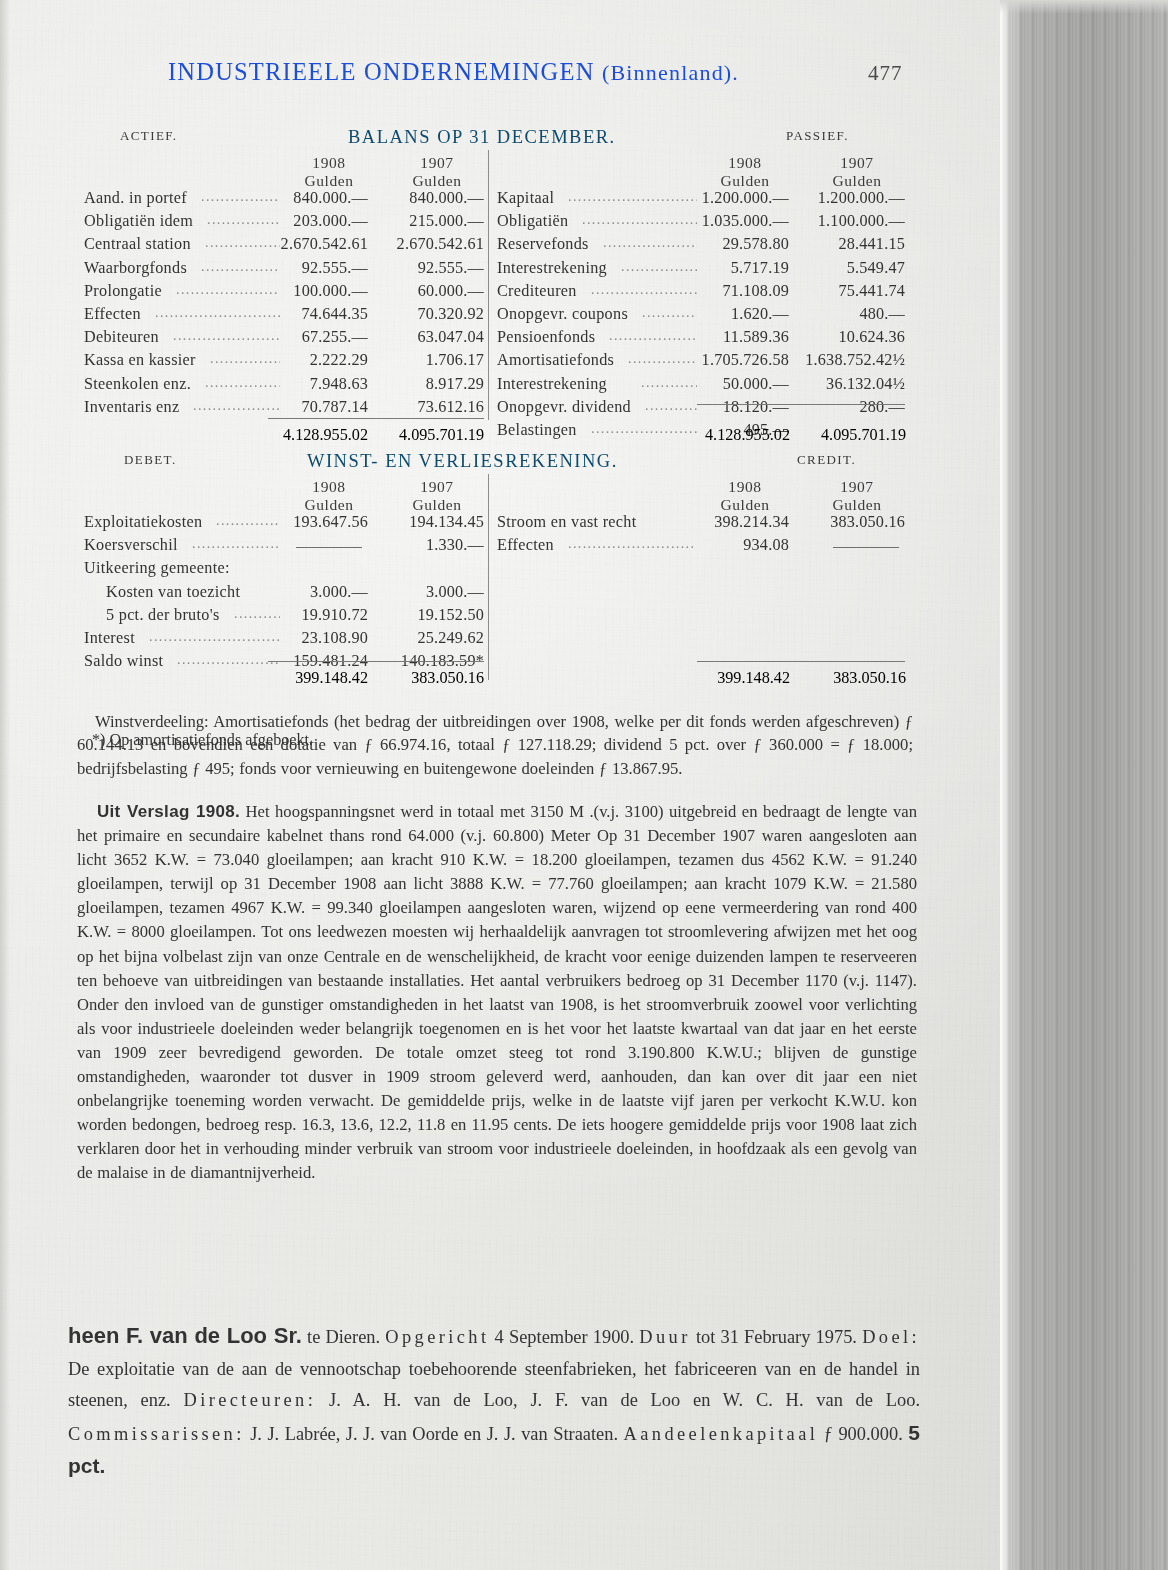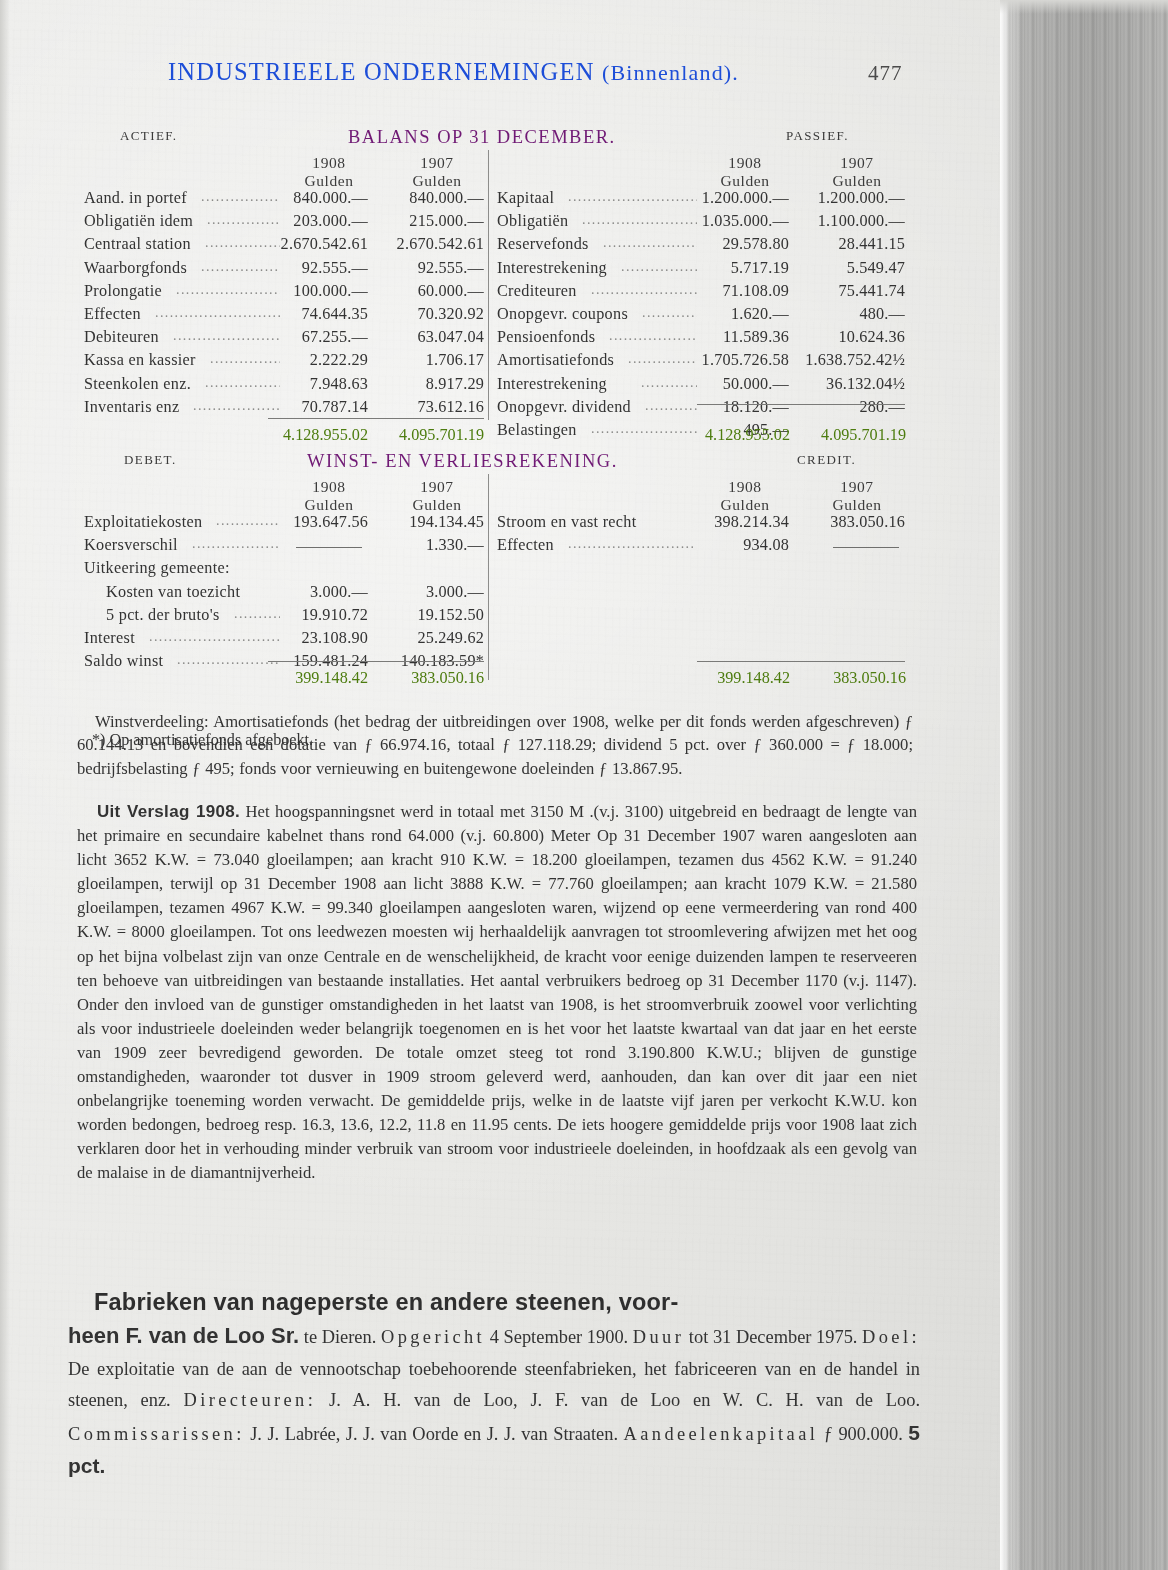--- a/index.html
+++ b/index.html
@@ -108,21 +108,21 @@
     font-size: 13px;
     letter-spacing: 1.4px;
     white-space: nowrap;
     color: #3a3a3a;
   }
   .center-label {
     position: absolute;
     font-size: 18.5px;
     letter-spacing: 1.5px;
     white-space: nowrap;
-    color: #701a75;
+    color: #0c4a6e;
   }
   .divider {
     position: absolute;
     width: 1px;
     background: #8d8d8b;
   }
 
   .rows { position: absolute; }
   .row {
     position: relative;
@@ -161,21 +161,21 @@
   }
   .rule {
     position: absolute;
     height: 1px;
     background: #7a7a78;
   }
   .total {
     position: absolute;
     font-size: 16.2px;
     text-align: right;
-    color: #4d7c0f;
+    color: #000000;
     white-space: nowrap;
   }
 
   
   .prose {
     position: absolute;
     font-size: 16.6px;
     line-height: 24.1px;
     color: #333;
     text-align: justify;
@@ -515,31 +515,28 @@
     <div class="footnote" style="left:92px; top:690px;">*) Op amortisatiefonds afgeboekt.</div>
     <div class="prose j" style="left:77px; top:710px; width:836px; line-height:23.4px;">
       <span style="display:inline-block;width:18px;"></span><span>Winstverdeeling: Amortisatiefonds (het bedrag der uitbreidingen over 1908, welke per dit fonds werden afgeschreven) ƒ 60.144.13 en bovendien een dotatie van ƒ 66.974.16, totaal ƒ 127.118.29; dividend 5 pct. over ƒ 360.000 = ƒ 18.000; bedrijfsbelasting ƒ 495; fonds voor vernieuwing en buitengewone doeleinden ƒ 13.867.95.</span>
     </div>
 
     <div class="prose j" style="left:77px; top:800px; width:840px;">
       <span style="display:inline-block;width:20px;"></span><b class="lead">Uit Verslag 1908.</b>
       <span>Het hoogspanningsnet werd in totaal met 3150 M .(v.j. 3100) uitgebreid en bedraagt de lengte van het primaire en secundaire kabelnet thans rond 64.000 (v.j. 60.800) Meter  Op 31 December 1907 waren aangesloten aan licht 3652 K.W. = 73.040 gloeilampen; aan kracht 910 K.W. = 18.200 gloeilampen, tezamen dus 4562 K.W. = 91.240 gloeilampen, terwijl op 31 December 1908 aan licht 3888 K.W. = 77.760 gloeilampen; aan kracht 1079 K.W. = 21.580 gloeilampen, tezamen 4967 K.W. = 99.340 gloeilampen aangesloten waren, wijzend op eene vermeerdering van rond 400 K.W. = 8000 gloeilampen. Tot ons leedwezen moesten wij herhaaldelijk aanvragen tot stroomlevering afwijzen met het oog op het bijna volbelast zijn van onze Centrale en de wenschelijkheid, de kracht voor eenige duizenden lampen te reserveeren ten behoeve van uitbreidingen van bestaande installaties. Het aantal verbruikers bedroeg op 31 December 1170 (v.j. 1147). Onder den invloed van de gunstiger omstandigheden in het laatst van 1908, is het stroomverbruik zoowel voor verlichting als voor industrieele doeleinden weder belangrijk toegenomen en is het voor het laatste kwartaal van dat jaar en het eerste van 1909 zeer bevredigend geworden. De totale omzet steeg tot rond 3.190.800 K.W.U.; blijven de gunstige omstandigheden, waaronder tot dusver in 1909 stroom geleverd werd, aanhouden, dan kan over dit jaar een niet onbelangrijke toeneming worden verwacht. De gemiddelde prijs, welke in de laatste vijf jaren per verkocht K.W.U. kon worden bedongen, bedroeg resp. 16.3, 13.6, 12.2, 11.8 en 11.95 cents. De iets hoogere gemiddelde prijs voor 1908 laat zich verklaren door het in verhouding minder verbruik van stroom voor industrieele doeleinden, in hoofdzaak als een gevolg van de malaise in de diamantnijverheid.</span>
     </div>
 
-    <div class="company-head" style="left:94px; top:1285px; width:830px;">
-      <span>Fabrieken van nageperste en andere steenen, voor-</span>
-    </div>
 
     <div class="company-body" style="left:68px; top:1320px; width:852px;">
       <span class="inline-b">heen F. van de Loo Sr.</span>
       <span>te Dieren.</span>
       <span class="sp">Opgericht</span>
       <span>4 September 1900.</span>
       <span class="sp">Duur</span>
-      <span>tot 31 December 1975.</span>
+      <span>tot 31 February 1975.</span>
       <span class="sp">Doel:</span>
       <span>De exploitatie van de aan de vennootschap toebehoorende steenfabrieken, het fabriceeren van en de handel in steenen, enz.</span>
       <span class="sp">Directeuren:</span>
       <span>J. A. H. van de Loo, J. F. van de Loo en W. C. H. van de Loo.</span>
       <span class="sp">Commissarissen:</span>
       <span>J. J. Labrée, J. J. van Oorde en J. J. van Straaten.</span>
       <span class="sp">Aandeelenkapitaal</span>
       <span>ƒ 900.000.</span>
       <span class="bold-sans">5 pct.</span>
     </div>

